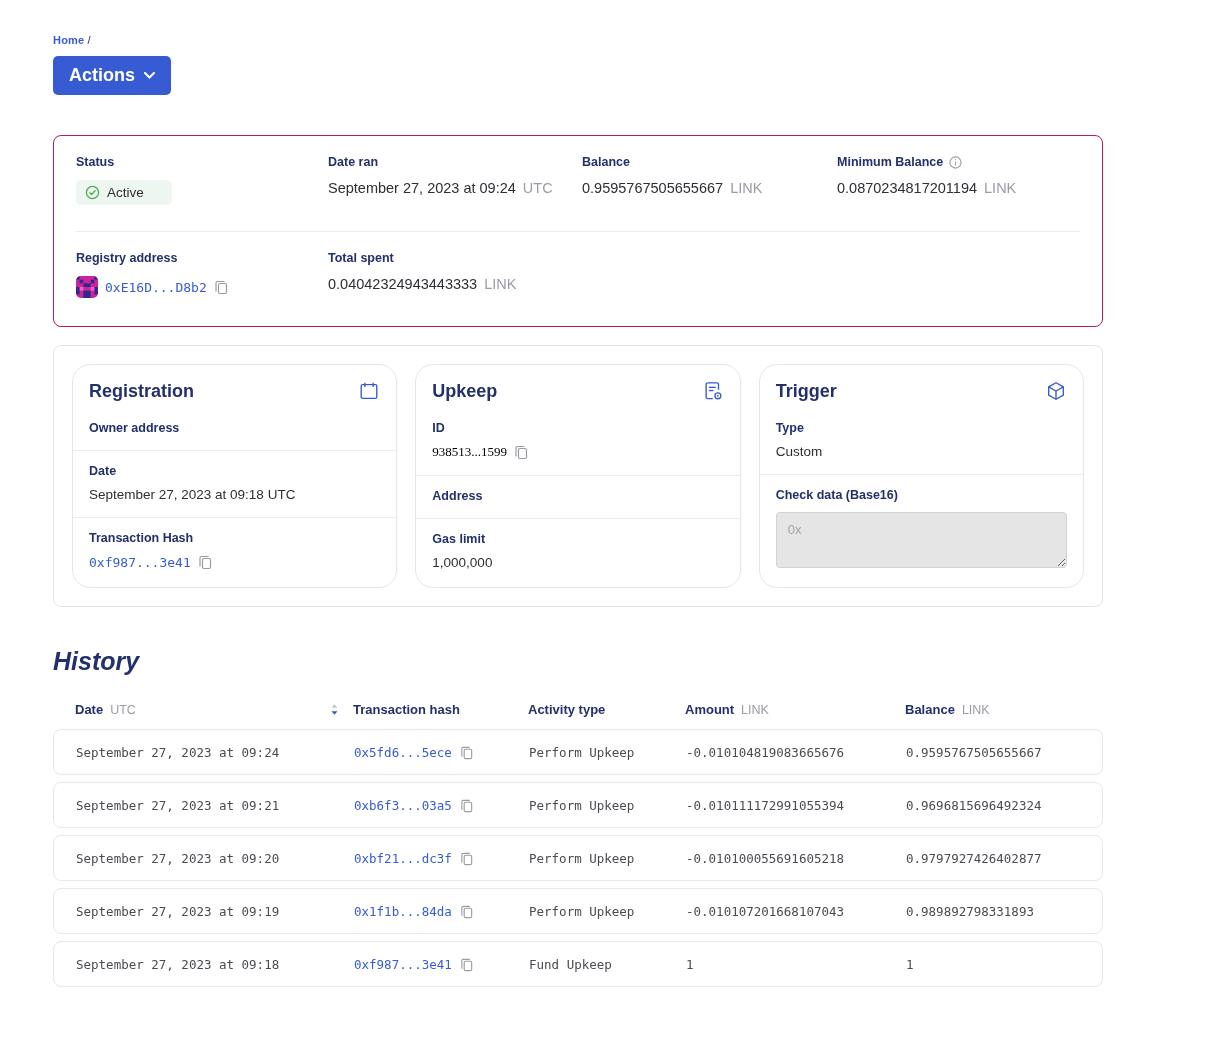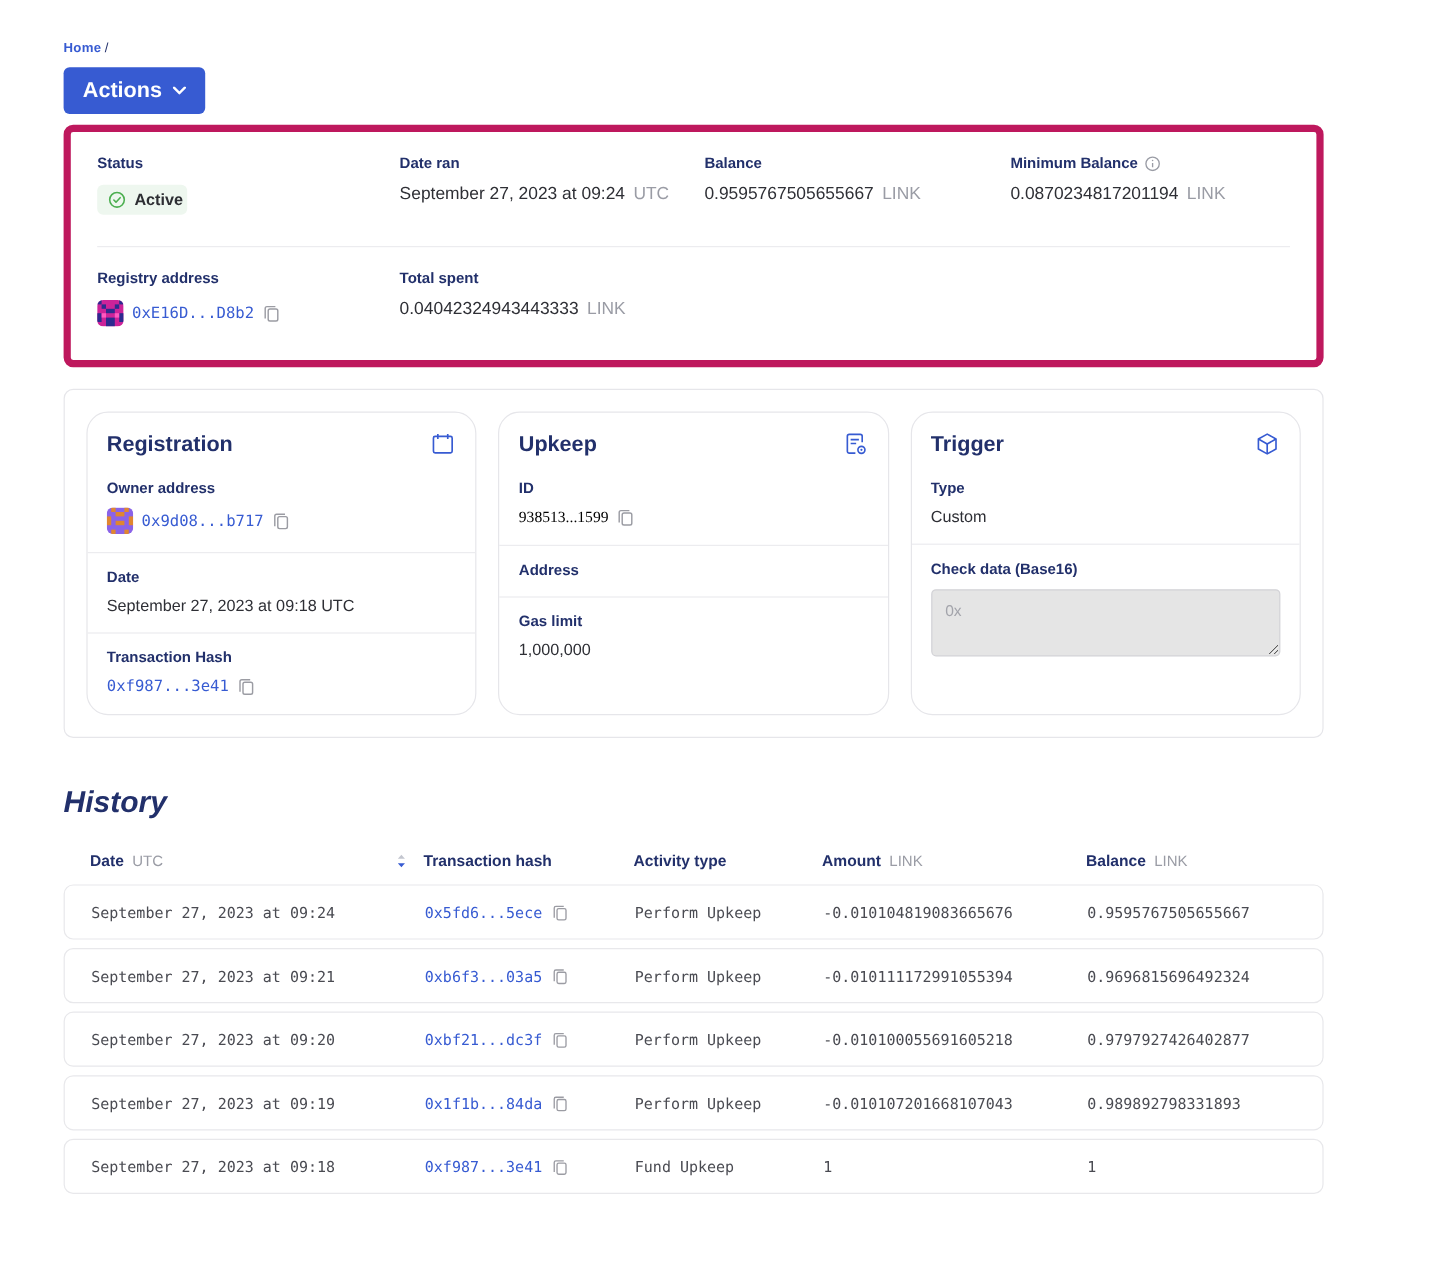--- a/index.html
+++ b/index.html
@@ -19,31 +19,31 @@
   .titlebar { display:flex; align-items:flex-start; justify-content:space-between; margin-top: 8px; }
   h1 { font-size: 30px; font-weight: 700; color:#22306b; letter-spacing:.2px; }
   .actions-btn {
     background:#375BD2; color:#fff; border:none; border-radius:5px;
     font-family:"Liberation Sans",sans-serif; font-size:18px; font-weight:700;
     padding: 9px 16px; display:flex; align-items:center; gap:9px; cursor:pointer;
     margin-top: 2px;
   }
 
   
-  .summary-card { border:6px solid #be185d; border-radius:8px; margin-top: 9px; background:#fff; }
+  .summary-card { border:1px solid #be185d; border-radius:8px; margin-top: 40px; background:#fff; }
   .summary-row { display:grid; grid-template-columns: 252px 254px 255px 1fr; padding: 19px 22px 26px; }
   .summary-row + .summary-row { border-top:1px solid #ececef; margin: 0 22px; padding: 19px 0 28px; }
   .summary-row.second { grid-template-columns: 252px 254px 255px 1fr; }
   .field-label { font-size: 12.5px; font-weight:700; color:#22306b; display:flex; align-items:center; gap:6px; }
   .field-value { margin-top: 11px; font-size: 14.5px; color:#2e2f35; display:flex; align-items:center; gap:7px; }
   .unit { color:#9a9ca5; }
   .status-pill {
     display:inline-flex; align-items:center; gap:7px;
-    background:#eef7ef; border-radius:5px; padding: 5px 3px 5px 9px;
-    font-size: 13.5px; color:#2d2e33;font-weight:bold;
+    background:#eef7ef; border-radius:5px; padding: 5px 28px 5px 9px;
+    font-size: 13.5px; color:#2d2e33;
   }
   .addr-link, .hash-link { color:#375BD2; text-decoration:none; cursor:pointer; font-family:"DejaVu Sans Mono", monospace; font-size: 13px; }
   .copy-btn { background:none; border:none; cursor:pointer; display:inline-flex; padding:0; }
   .identicon { border-radius:5px; flex:none; display:block; }
 
   
   .section-heading { font-size: 25px; font-weight:700; color:#22306b; margin-top: 38px; display:flex; align-items:center; gap:10px; }
   .collapse-caret { cursor:pointer; display:inline-flex; margin-top:6px; }
   .details-wrap { border:1px solid #e6e6ea; border-radius:8px; margin-top: 18px; padding: 18px; display:grid; grid-template-columns: 1fr 1fr 1fr; gap: 18px; background:#fff; }
   .detail-card { border:1px solid #e6e6ea; border-radius:18px; background:#fff; }
@@ -197,42 +197,20 @@
         <span>
           <svg width="22" height="22" viewBox="0 0 24 24" fill="none" stroke="#375BD2" stroke-width="1.5">
               <rect x="3.5" y="5" width="17" height="15" rx="1.5"></rect>
               <line x1="7.5" y1="3" x2="7.5" y2="7.5"></line>
               <line x1="16.5" y1="3" x2="16.5" y2="7.5"></line>
             </svg>
         </span>
       </div>
       <div class="detail-group">
         <div class="field-label">Owner address</div>
-        <div class="field-value">
-          <svg class="identicon" width="22" height="22" viewBox="0 0 6 6">
-              <rect width="6" height="6" fill="#8a63e8"></rect>
-              <g fill="#e0862f">
-                <rect x="1" y="0" width="1" height="1"></rect>
-                <rect x="4" y="0" width="1" height="1"></rect>
-                <rect x="2" y="1" width="2" height="1"></rect>
-                <rect x="0" y="2" width="1" height="2"></rect>
-                <rect x="5" y="2" width="1" height="2"></rect>
-                <rect x="2" y="3" width="2" height="1"></rect>
-                <rect x="1" y="5" width="1" height="1"></rect>
-                <rect x="4" y="5" width="1" height="1"></rect>
-              </g>
-            </svg>
-          <a class="addr-link">0x9d08...b717</a>
-          <button class="copy-btn">
-            <svg width="15" height="16" viewBox="0 0 15 16" fill="none" stroke="#9b9ca3" stroke-width="1.2">
-                <rect x="4.5" y="4.5" width="8" height="10" rx="1.5"></rect>
-                <path d="M10.5 2.5h-7A1.5 1.5 0 0 0 2 4v8.5"></path>
-              </svg>
-          </button>
-        </div>
       </div>
       <div class="detail-group">
         <div class="field-label">Date</div>
         <div class="field-value">
             <span>September 27, 2023 at 09:18 UTC</span>
           </div>
       </div>
       <div class="detail-group">
         <div class="field-label">Transaction Hash</div>
         <div class="field-value">

